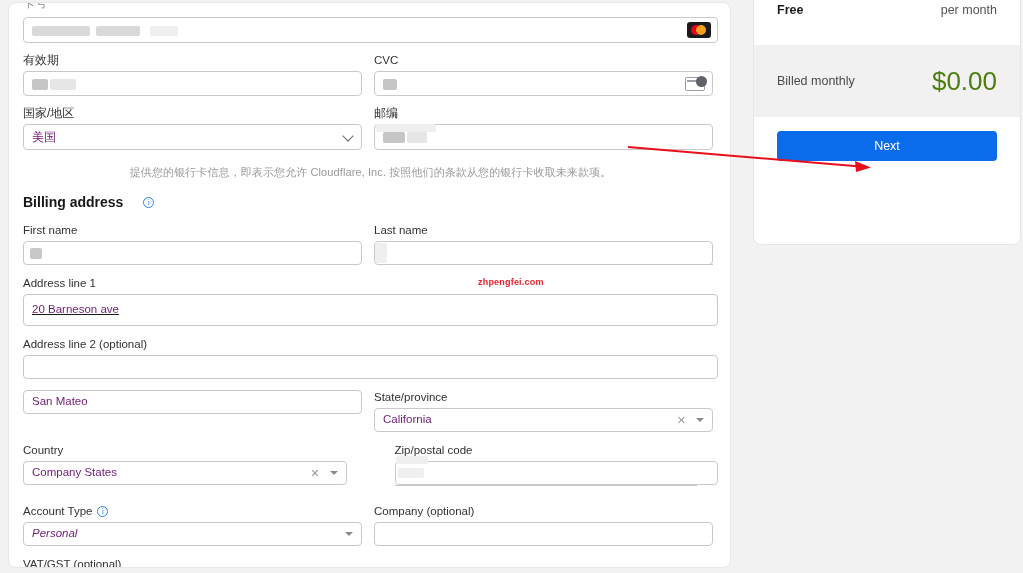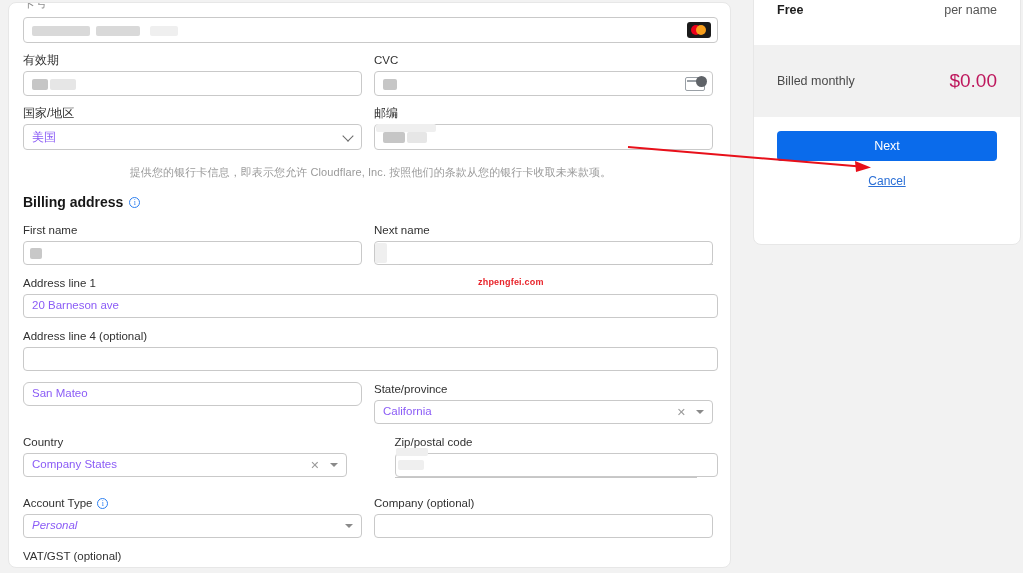--- a/index.html
+++ b/index.html
@@ -50,21 +50,21 @@
     border: 1px solid #c9c9c9;
     border-radius: 4px;
     background: #fff;
     display: flex;
     align-items: center;
     padding: 0 8px;
     font-size: 11.5px;
     color: #1d1d1d;
   }
   .inputbox.tall { height: 26px; }
-  .inputvalue { font-size: 11.5px; color: #8b5cf6; line-height: 1; }
+  .inputvalue { font-size: 11.5px; color: #701a75; line-height: 1; }
   .inputvalue.cn { font-size: 12px; }
 
   
   .redact {
     position: absolute;
     background: #d9d9d9;
     border-radius: 2px;
   }
   .redact.soft { background: #e6e6e6; }
   .redact.softer { background: #efefef; }
@@ -162,21 +162,21 @@
     letter-spacing: 0.1px;
     text-align: center;
   }
 
   .section-title {
     font-size: 14px;
     font-weight: bold;
     color: #171717;
     display: flex;
     align-items: center;
-    gap: 6px;
+    gap: 20px;
   }
 
   .info-icon {
     display: inline-block;
     width: 11px; height: 11px;
     border: 1px solid #2d7ff0;
     border-radius: 50%;
     color: #2d7ff0;
     font-size: 8px;
     line-height: 9.5px;
@@ -225,21 +225,21 @@
   .sum-billed {
     margin-top: 26px;
     background: #f1f1f1;
     height: 72px;
     display: flex;
     align-items: center;
     justify-content: space-between;
     padding: 3px 23px;
   }
   .sum-billed .lbl { font-size: 12.5px; color: #4a4a4a; }
-  .sum-billed .amt { font-size: 19px; color: #be185d; }
+  .sum-billed .amt { font-size: 26px; color: #4d7c0f; }
 
   .sum-actions { padding: 14px 23px 0 23px; }
   .next-btn {
     display: block;
     width: 100%;
     height: 30px;
     background: #0a6beb;
     color: #fff;
     border: none;
     border-radius: 4px;
@@ -341,45 +341,45 @@
       </div>
 
       <div class="row" style="margin-top:13px;">
         <div class="col-half">
           <div class="fieldlabel">First name</div>
           <div class="inputbox" style="height:24px;">
             <span class="redact" style="left:6px;top:6px;width:12px;height:11px;background:#c8c8c8;"></span>
           </div>
         </div>
         <div class="col-half">
-          <div class="fieldlabel">Next name</div>
+          <div class="fieldlabel">Last name</div>
           <div class="inputbox" style="height:24px;">
             <span class="redact softer" style="left:0px;top:1px;width:12px;height:20px;"></span>
             <span class="ul-artifact" style="left:24px;right:-1px;bottom:-1px;"></span>
           </div>
         </div>
       </div>
 
       <div style="margin-top:11px;">
         <div class="fieldlabel">Address line 1</div>
-        <div class="inputbox" style="height:24px;">
+        <div class="inputbox" style="height:32px;text-decoration:underline;">
           <span class="inputvalue">20 Barneson ave</span>
         </div>
       </div>
 
       <div style="margin-top:11px;">
-        <div class="fieldlabel">Address line 4 (optional)</div>
+        <div class="fieldlabel">Address line 2 (optional)</div>
         <div class="inputbox" style="height:24px;">
           <span class="inputvalue"></span>
         </div>
       </div>
 
       <div class="row" style="margin-top:11px;">
         <div class="col-half">
-          <div class="inputbox" style="height:24px;border-radius:6px;">
+          <div class="inputbox" style="height:24px;">
             <span class="inputvalue">San Mateo</span>
           </div>
         </div>
         <div class="col-half">
           <div class="fieldlabel">State/province</div>
           <div class="inputbox" style="height:24px;">
             <span class="inputvalue">California</span>
             <span class="clearx">✕</span>
             <span class="caret thin"></span>
           </div>
@@ -439,32 +439,31 @@
 
   <div class="summary-card">
     <div class="sum-plan">
       <div>
         <div class="nm">Zero Trust</div>
         <div class="nm">Free</div>
       </div>
       <div class="qty">$0</div>
       <div class="pr">
         <b>$0</b>
-        <span>per name</span>
+        <span>per month</span>
       </div>
     </div>
 
     <div class="sum-billed">
       <span class="lbl">Billed monthly</span>
       <span class="amt">$0.00</span>
     </div>
 
     <div class="sum-actions">
       <button class="next-btn">Next</button>
-      <a class="cancel-link">Cancel</a>
     </div>
   </div>
 
   <svg class="arrow-svg" viewBox="0 0 1023 573">
     <line x1="628" y1="147" x2="866" y2="167" stroke="#e8101a" stroke-width="2"></line>
     <polygon points="871,167.5 855,161 856,172" fill="#e8101a"></polygon>
   </svg>
 
   <div class="watermark">zhpengfei.com</div>
 

